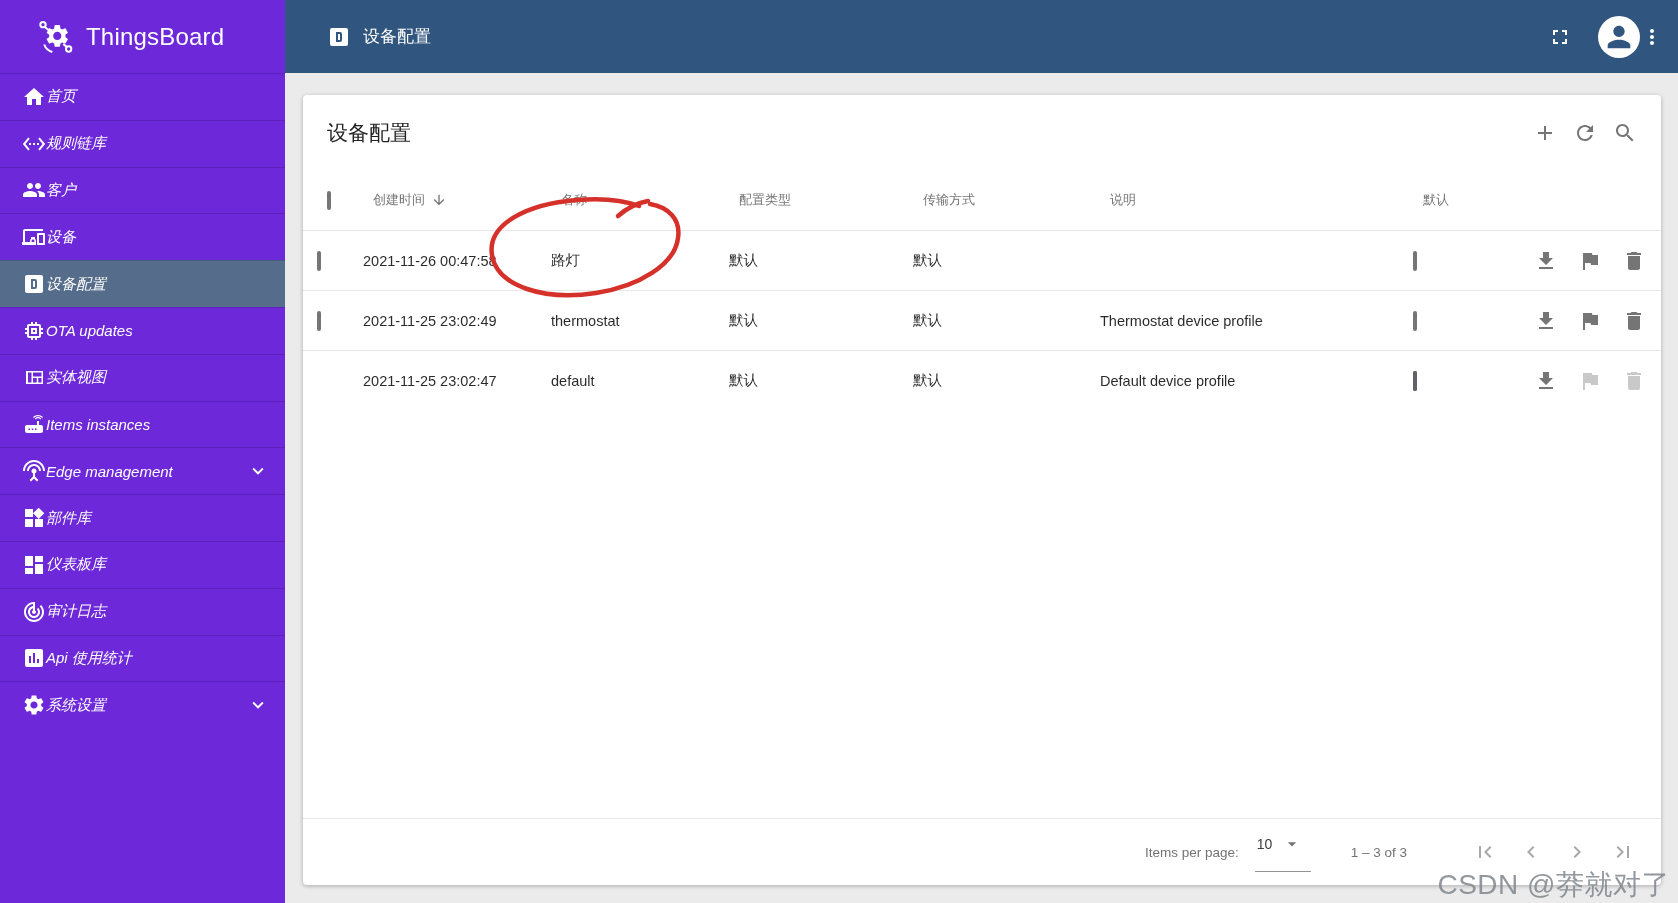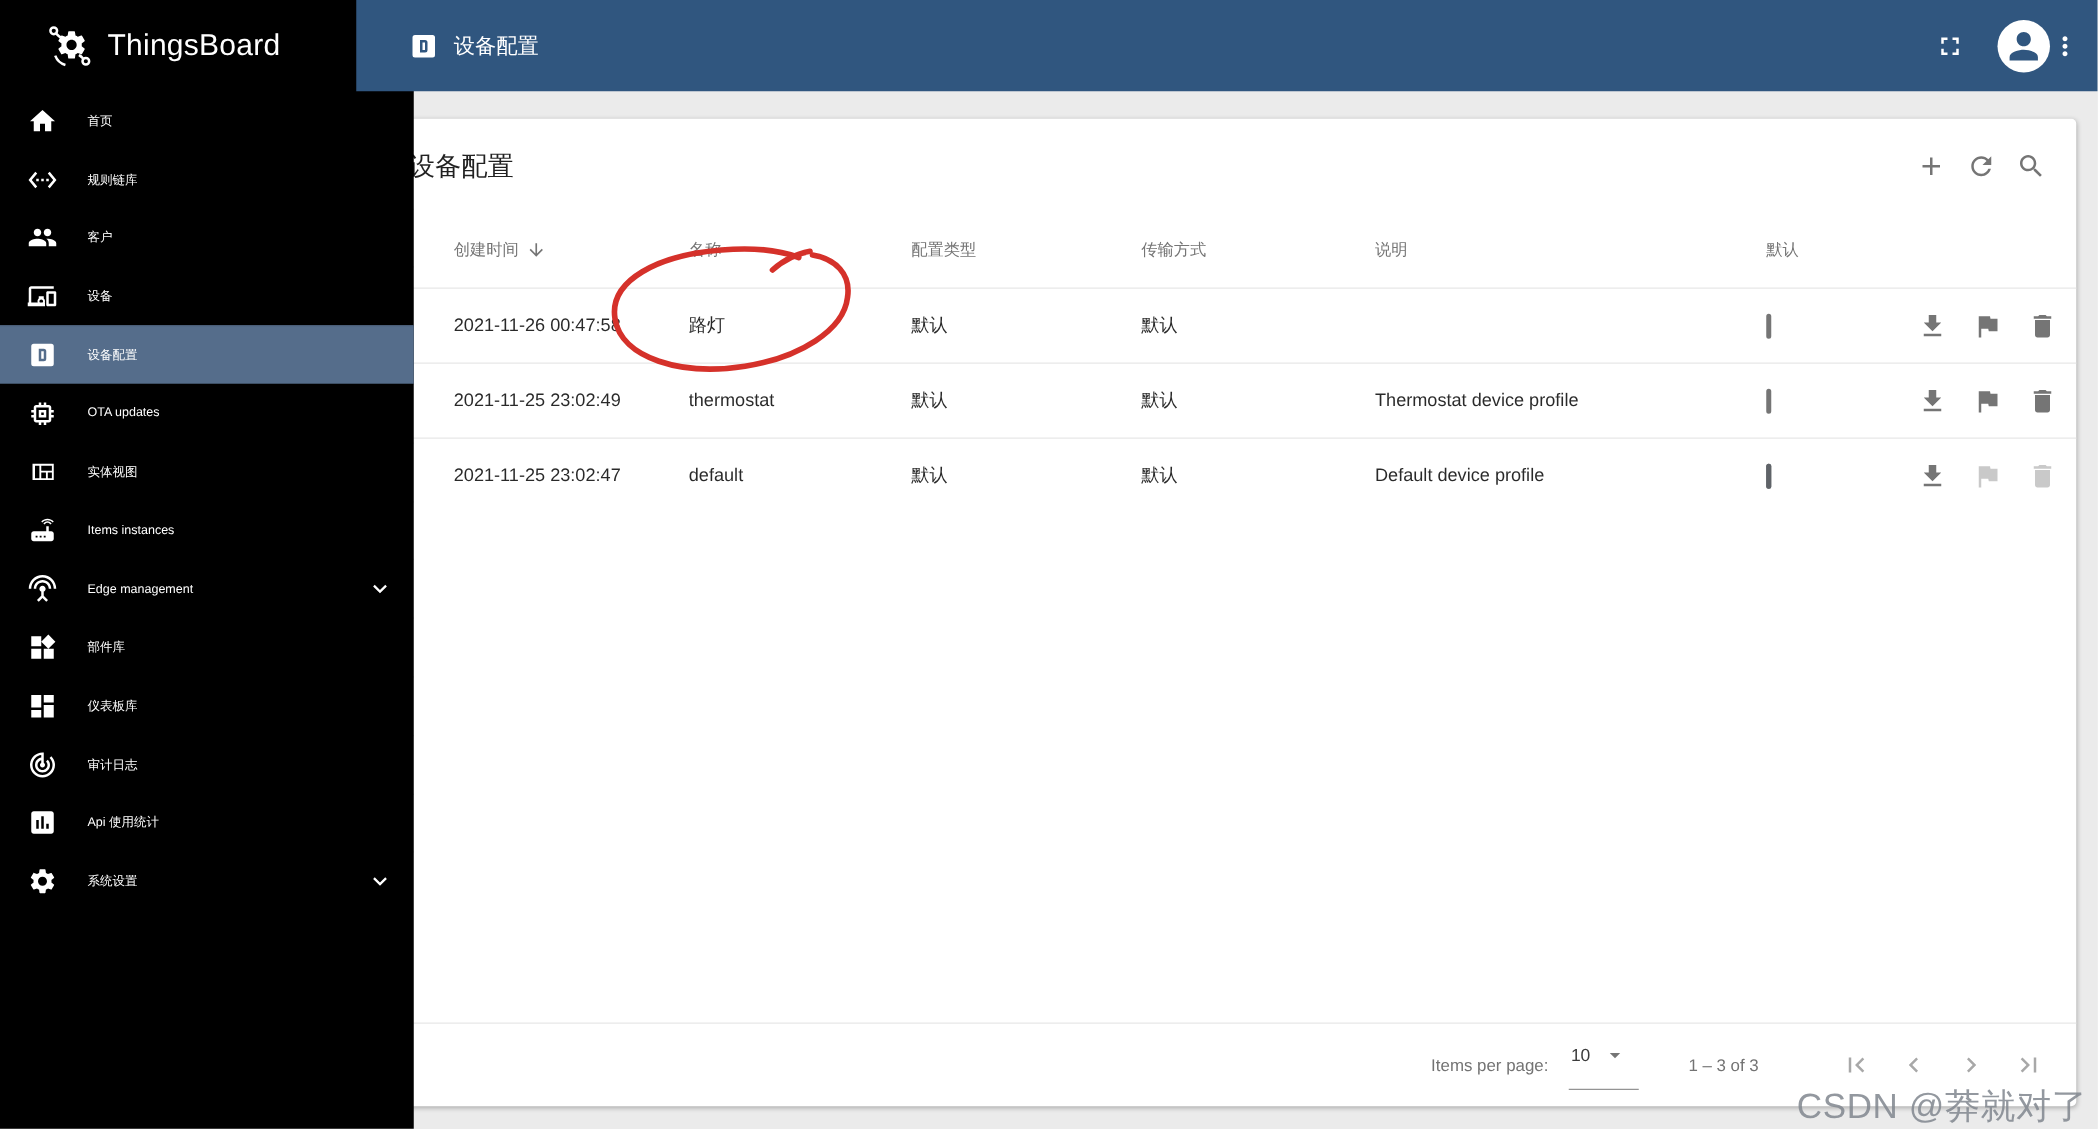--- a/index.html
+++ b/index.html
@@ -2,30 +2,30 @@
 <html><head>
 <meta charset="utf-8">
 <style>
   * { margin:0; padding:0; box-sizing:border-box; }
   html,body { width:1678px; height:903px; overflow:hidden;
     font-family:"Liberation Sans", sans-serif; background:#ebebeb; }
   .i { display:inline-block; vertical-align:middle; }
   svg { display:block; }
 
   
-  .sidebar { position:absolute; left:0; top:0; width:331px; height:903px;
-    background:#000000; z-index:2; }
+  .sidebar { position:absolute; left:0; top:0; width:285px; height:903px;
+    background:#6d28d9; z-index:2; }
   .logo-row { height:73px; display:flex; align-items:center; padding-left:36px;
     color:#fff; cursor:pointer; }
   .logo-row .brand { font-size:24px; font-weight:500; letter-spacing:.2px; margin-left:10px; color:#fff; }
   .nav-item { height:46.8px; display:flex; align-items:center; padding-left:22px;
     color:#fff; cursor:pointer; border-top:1px solid rgba(0,0,0,.14); position:relative; }
   .nav-item.selected { background:#556d8b; }
   .nav-item .nicon { width:24px; height:24px; color:#fff; flex:0 0 24px; }
-  .nav-item .nlabel { margin-left:24px; font-size:10px; font-weight:500; }
+  .nav-item .nlabel { margin-left:0; font-size:15px; font-weight:500;font-style:italic; }
   .nav-item .chev { position:absolute; right:16px; width:22px; height:22px; color:#fff; }
 
   
   .topbar { position:absolute; left:285px; top:0; width:1393px; height:73px;
     background:#30567f; display:flex; align-items:center; color:#fff; z-index:2; }
   .tb-title { display:flex; align-items:center; margin-left:42px; }
   .tb-title .ticon { width:24px; height:24px; color:#fff; }
   .tb-title .ttext { margin-left:12px; font-size:17px; font-weight:500; }
   .tb-right { margin-left:auto; display:flex; align-items:center; padding-right:14px; }
   .btn-fullscreen { width:24px; height:24px; color:#fff; cursor:pointer; margin-right:26px; }
@@ -43,21 +43,21 @@
     background:#fff; border-radius:4px; box-shadow:0 1px 4px rgba(0,0,0,.28); }
   .card-header { height:75px; display:flex; align-items:center; padding:0 16px 0 24px; }
   .card-title { font-size:21px; font-weight:400; color:rgba(0,0,0,.87); }
   .card-actions { margin-left:auto; display:flex; align-items:center; }
   .icon-btn { width:40px; height:40px; display:flex; align-items:center; justify-content:center;
     color:#757575; cursor:pointer; }
   .icon-btn svg { width:24px; height:24px; }
 
   
   .thead, .trow { display:flex; align-items:center; }
-  .thead { height:60px; color:#757575; font-size:13px; }
+  .thead { height:60px; color:#757575; font-size:13px;padding-left:10px; }
   .trow { height:60px; border-top:1px solid #e7e7e7; font-size:14.5px; color:rgba(0,0,0,.84); cursor:pointer; }
   .c-check { width:60px; padding-left:14px; }
   .c-time { width:188px; }
   .c-name { width:178px; }
   .c-type { width:184px; }
   .c-transport { width:187px; }
   .c-desc { width:313px; }
   .c-default { width:105px; }
   .c-actions { flex:1; display:flex; align-items:center; padding-left:6px; }
   .c-actions .icon-btn { width:44px; height:40px; }

